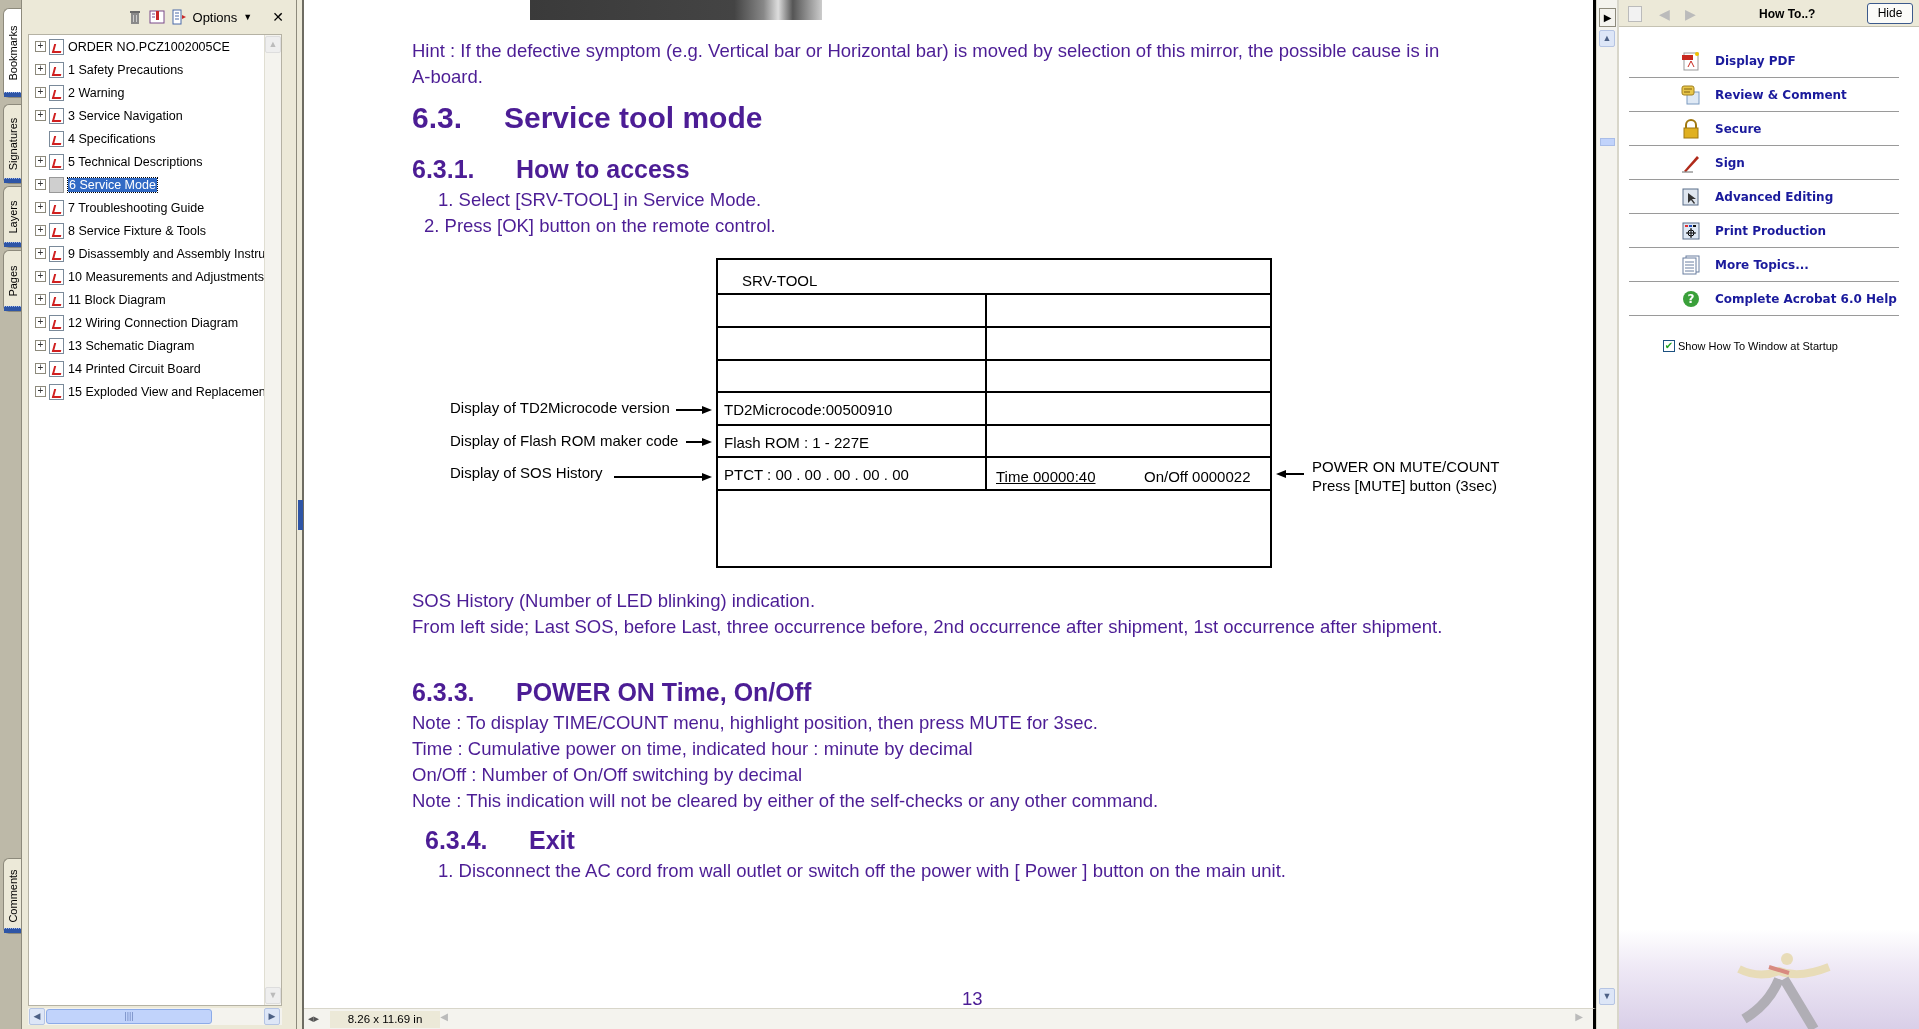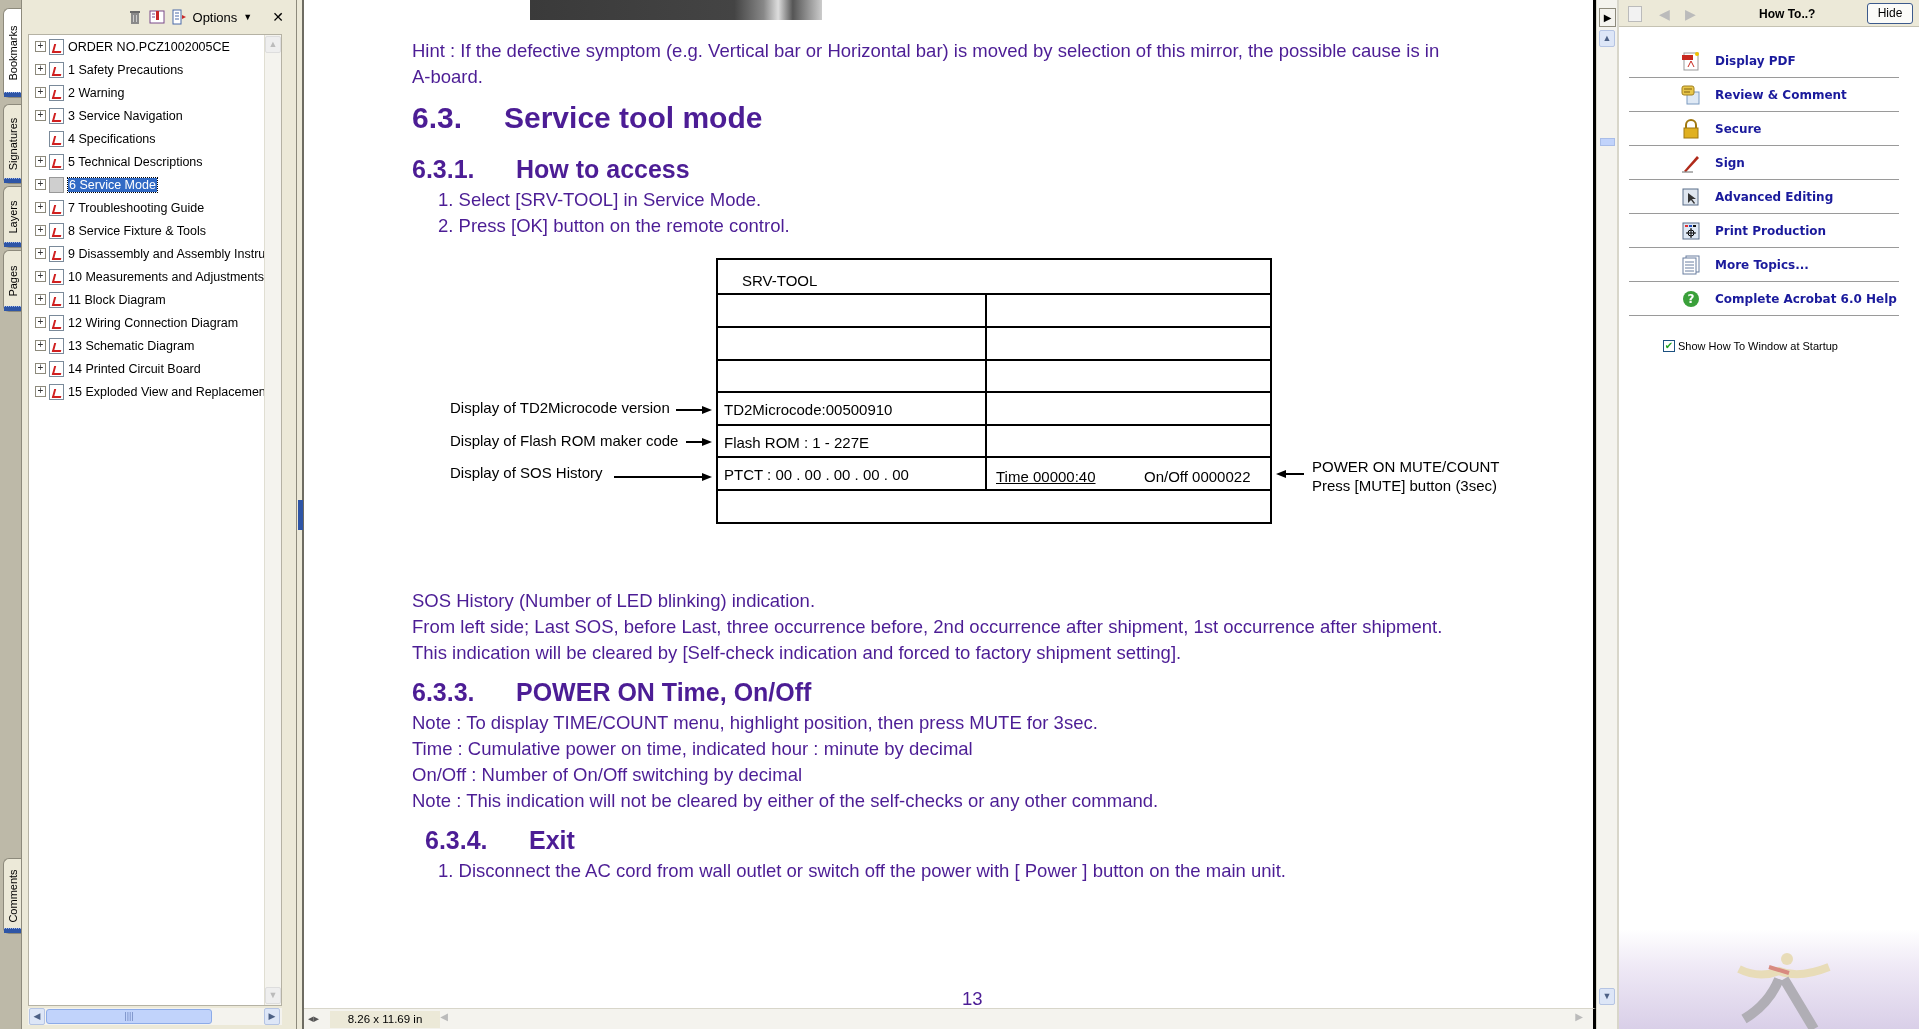--- a/index.html
+++ b/index.html
@@ -40,21 +40,21 @@
   
   #doc-area { position: absolute; left: 304px; top: 0; width: 1292px; height: 1008px; background: #fff; border-right: 3px solid #000; overflow: hidden; }
   #doc-img-strip { position: absolute; left: 226px; top: 0; width: 292px; height: 20px; background: linear-gradient(90deg, #3a3a3a 0%, #444 70%, #888 80%, #ddd 85%, #555 90%, #ccc 100%); }
   .doc-text { position: absolute; color: #4c1d95; white-space: nowrap; }
   .para { font-size: 18.5px; }
   .h2 { font-size: 30px; font-weight: bold; }
   .h3 { font-size: 25px; font-weight: bold; }
   .h3 .num, .h2 .num { display: inline-block; }
 
   
-  #diagram { position: absolute; left: 412px; top: 258px; width: 556px; height: 266px; border: 2px solid #000; padding-left: 44px; }
+  #diagram { position: absolute; left: 412px; top: 258px; width: 556px; height: 310px; border: 2px solid #000; padding-left: 44px; }
   .drow { position: absolute; left: 0; width: 100%; border-top: 2px solid #000; }
   .dcol { position: absolute; left: 267px; width: 2px; background: #000; }
   .dcell { position: absolute; font-size: 15px; color: #000; white-space: nowrap; }
   .callout { position: absolute; font-size: 15px; color: #000; white-space: nowrap; }
   .arrow-line { position: absolute; height: 2px; background: #000; }
   .arrow-head-r { position: absolute; width: 0; height: 0; border-top: 4px solid transparent; border-bottom: 4px solid transparent; border-left: 10px solid #000; }
   .arrow-head-l { position: absolute; width: 0; height: 0; border-top: 4px solid transparent; border-bottom: 4px solid transparent; border-right: 10px solid #000; }
 
   
   #doc-status { position: absolute; left: 304px; top: 1008px; width: 1292px; height: 21px; background: #f4f3ee; border-top: 1px solid #d8d6ca; border-right: 3px solid #000; }
@@ -253,21 +253,21 @@
     <div class="doc-text para" style="left:108px;top:66px;">A-board.</div>
 
     <div class="doc-text h2" style="left:108px;top:101px;">
       <span class="num" style="width:92px;">6.3.</span><span>Service tool mode</span>
     </div>
 
     <div class="doc-text h3" style="left:108px;top:155px;">
       <span class="num" style="width:104px;">6.3.1.</span><span>How to access</span>
     </div>
     <div class="doc-text para" style="left:134px;top:189px;">1. Select [SRV-TOOL] in Service Mode.</div>
-    <div class="doc-text para" style="left:134px;top:215px;">2. Press [OK] button on the remote control.</div>
+    <div class="doc-text para" style="left:120px;top:215px;">2. Press [OK] button on the remote control.</div>
 
     <div id="diagram">
       <div class="dcell" style="left:24px;top:12px;">SRV-TOOL</div>
       <div class="drow" style="top:33px;"></div>
       <div class="drow" style="top:66px;"></div>
       <div class="drow" style="top:99px;"></div>
       <div class="drow" style="top:131px;"></div>
       <div class="drow" style="top:164px;"></div>
       <div class="drow" style="top:196px;"></div>
       <div class="drow" style="top:229px;"></div>
@@ -291,21 +291,20 @@
     <div class="arrow-line" style="left:310px;top:476px;width:88px;"></div>
     <div class="arrow-head-r" style="left:398px;top:473px;"></div>
 
     <div class="arrow-head-l" style="left:972px;top:470px;"></div>
     <div class="arrow-line" style="left:982px;top:473px;width:18px;"></div>
     <div class="callout" style="left:1008px;top:458px;">POWER ON MUTE/COUNT</div>
     <div class="callout" style="left:1008px;top:477px;">Press [MUTE] button (3sec)</div>
 
     <div class="doc-text para" style="left:108px;top:590px;">SOS History (Number of LED blinking) indication.</div>
     <div class="doc-text para" style="left:108px;top:616px;">From left side; Last SOS, before Last, three occurrence before, 2nd occurrence after shipment, 1st occurrence after shipment.</div>
-    <div class="doc-text para" style="left:108px;top:642px;">This indication will be cleared by [Self-check indication and forced to factory shipment setting].</div>
 
     <div class="doc-text h3" style="left:108px;top:678px;">
       <span class="num" style="width:104px;">6.3.3.</span><span>POWER ON Time, On/Off</span>
     </div>
     <div class="doc-text para" style="left:108px;top:712px;">Note : To display TIME/COUNT menu, highlight position, then press MUTE for 3sec.</div>
     <div class="doc-text para" style="left:108px;top:738px;">Time : Cumulative power on time, indicated hour : minute by decimal</div>
     <div class="doc-text para" style="left:108px;top:764px;">On/Off : Number of On/Off switching by decimal</div>
     <div class="doc-text para" style="left:108px;top:790px;">Note : This indication will not be cleared by either of the self-checks or any other command.</div>
 
     <div class="doc-text h3" style="left:121px;top:826px;">

